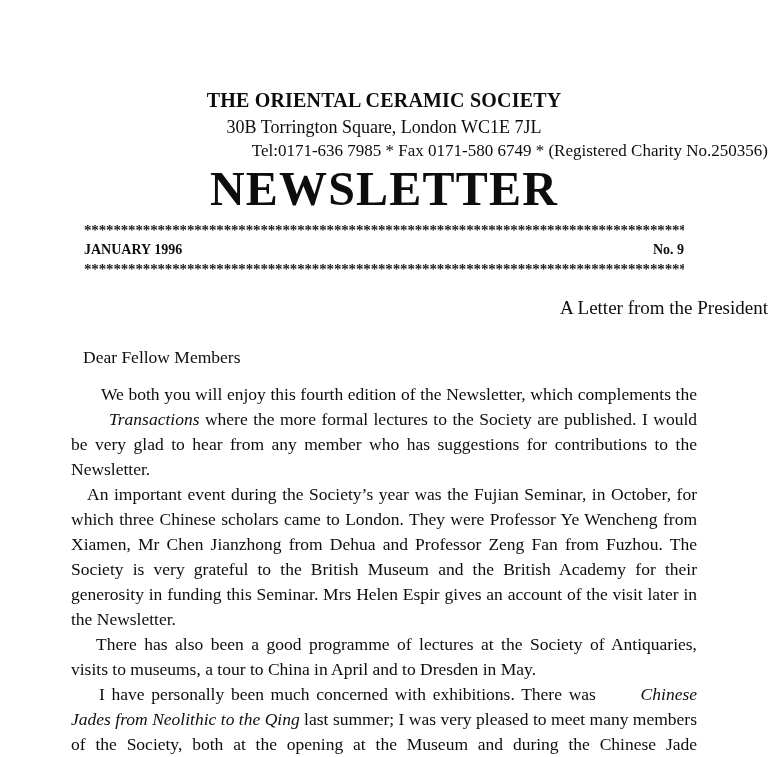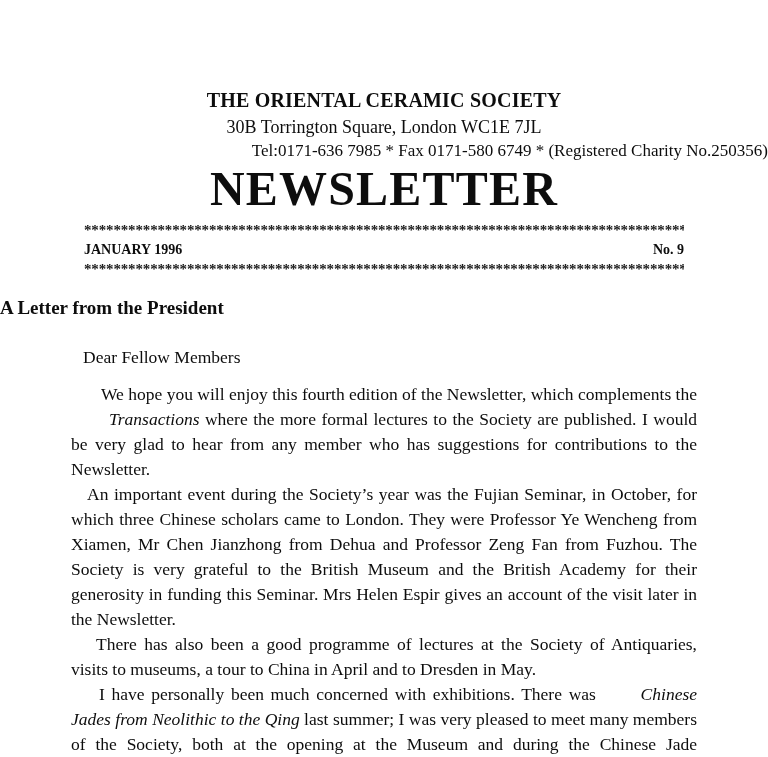--- a/index.html
+++ b/index.html
@@ -76,23 +76,23 @@
     justify-content: space-between;
     align-items: baseline;
     font-size: 14px;
     font-weight: bold;
     margin-top: 4px;
     line-height: 1.2;
     font-family: Liberation Serif, serif;
   }
 
   .section-title {
-    text-align: left;
+    text-align: right;
     font-size: 19px;
-    font-weight: bold;
+    font-weight: normal;
     margin-top: 20px;
     line-height: 1.2;
   }
 
   
   .letter {
     width: 626px;
     margin: 0 auto;
     margin-top: 26px;
     font-size: 17.5px;
@@ -132,21 +132,21 @@
     </div>
     <div class="star-rule bottom">**********************************************************************************</div>
   </div>
 
   <div class="section-title">A Letter from the President</div>
 
   <div class="letter">
 
     <p class="salutation">Dear Fellow Members</p>
 
-    <p class="para indent-lg"><span>We hope you will enjoy this fourth edition of the Newsletter, which complements the </span><em>Transactions</em><span> where the more formal lectures to the Society are published. I would be very glad to hear from any member who has suggestions for contributions to the Newsletter.</span></p>
+    <p class="para indent-lg"><span>We both you will enjoy this fourth edition of the Newsletter, which complements the </span><em>Transactions</em><span> where the more formal lectures to the Society are published. I would be very glad to hear from any member who has suggestions for contributions to the Newsletter.</span></p>
 
     <p class="para indent-sm">An important event during the Society’s year was the Fujian Seminar, in October, for which three Chinese scholars came to London. They were Professor Ye Wencheng from Xiamen, Mr Chen Jianzhong from Dehua and Professor Zeng Fan from Fuzhou. The Society is very grateful to the British Museum and the British Academy for their generosity in funding this Seminar. Mrs Helen Espir gives an account of the visit later in the Newsletter.</p>
 
     <p class="para indent-md">There has also been a good programme of lectures at the Society of Antiquaries, visits to museums, a tour to China in April and to Dresden in May.</p>
 
     <p class="para indent-md2"><span>I have personally been much concerned with exhibitions. There was </span><em>Chinese Jades from Neolithic to the Qing</em><span> last summer; I was very pleased to meet many members of the Society, both at the opening at the Museum and during the Chinese Jade conference in July.  Now we are preparing for a major exhibition of Chinese archaeological finds at the British Museum which opens on 20 September 1996.</span></p>
 
   </div>
 
 </div>

